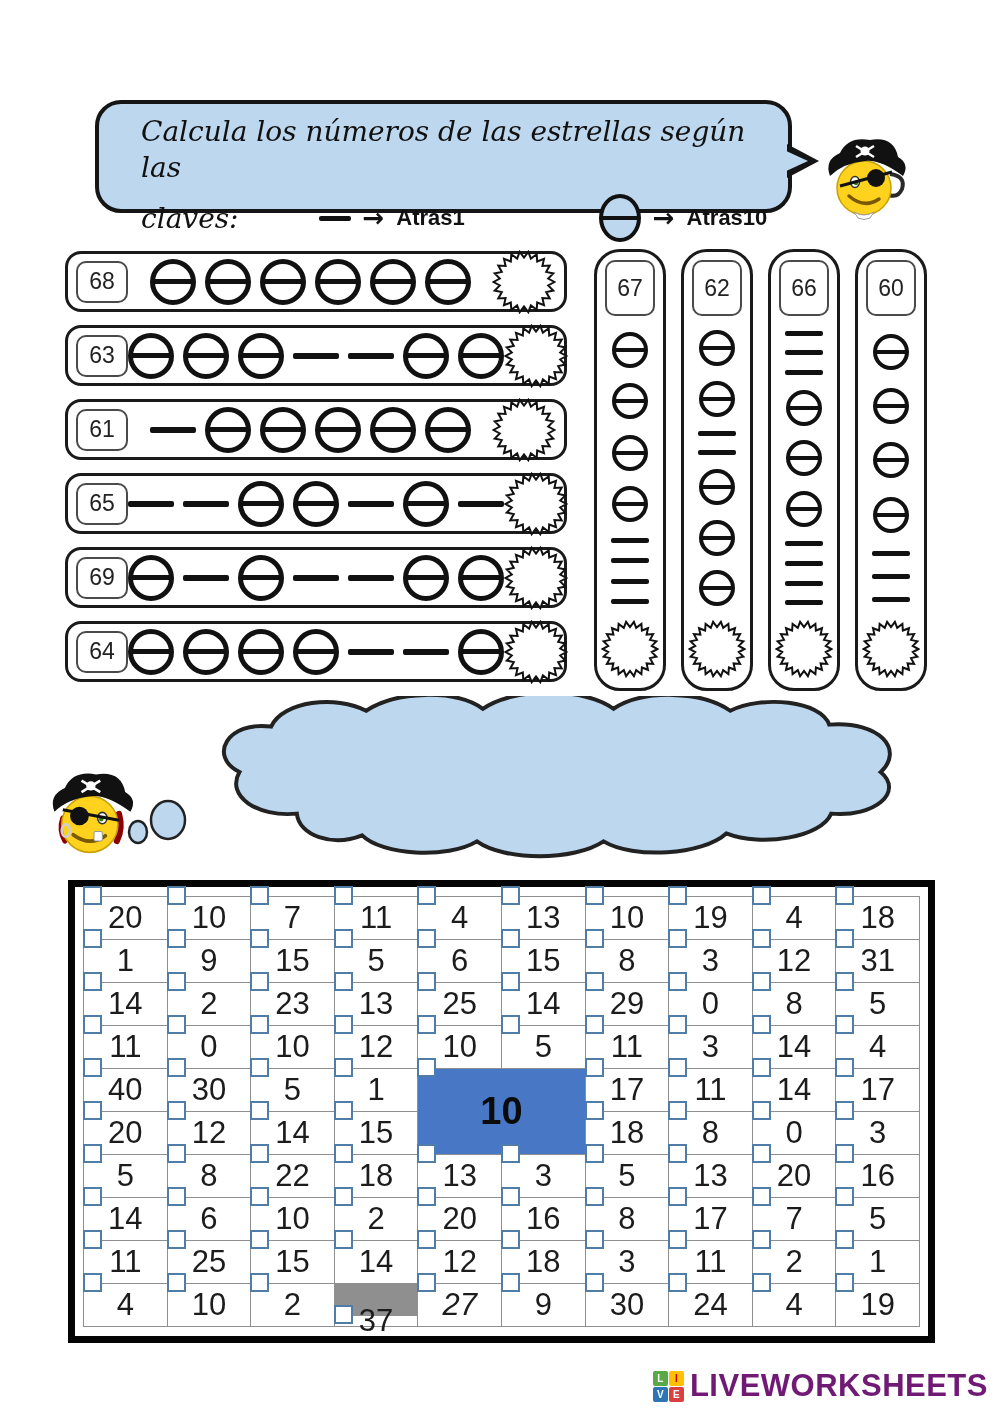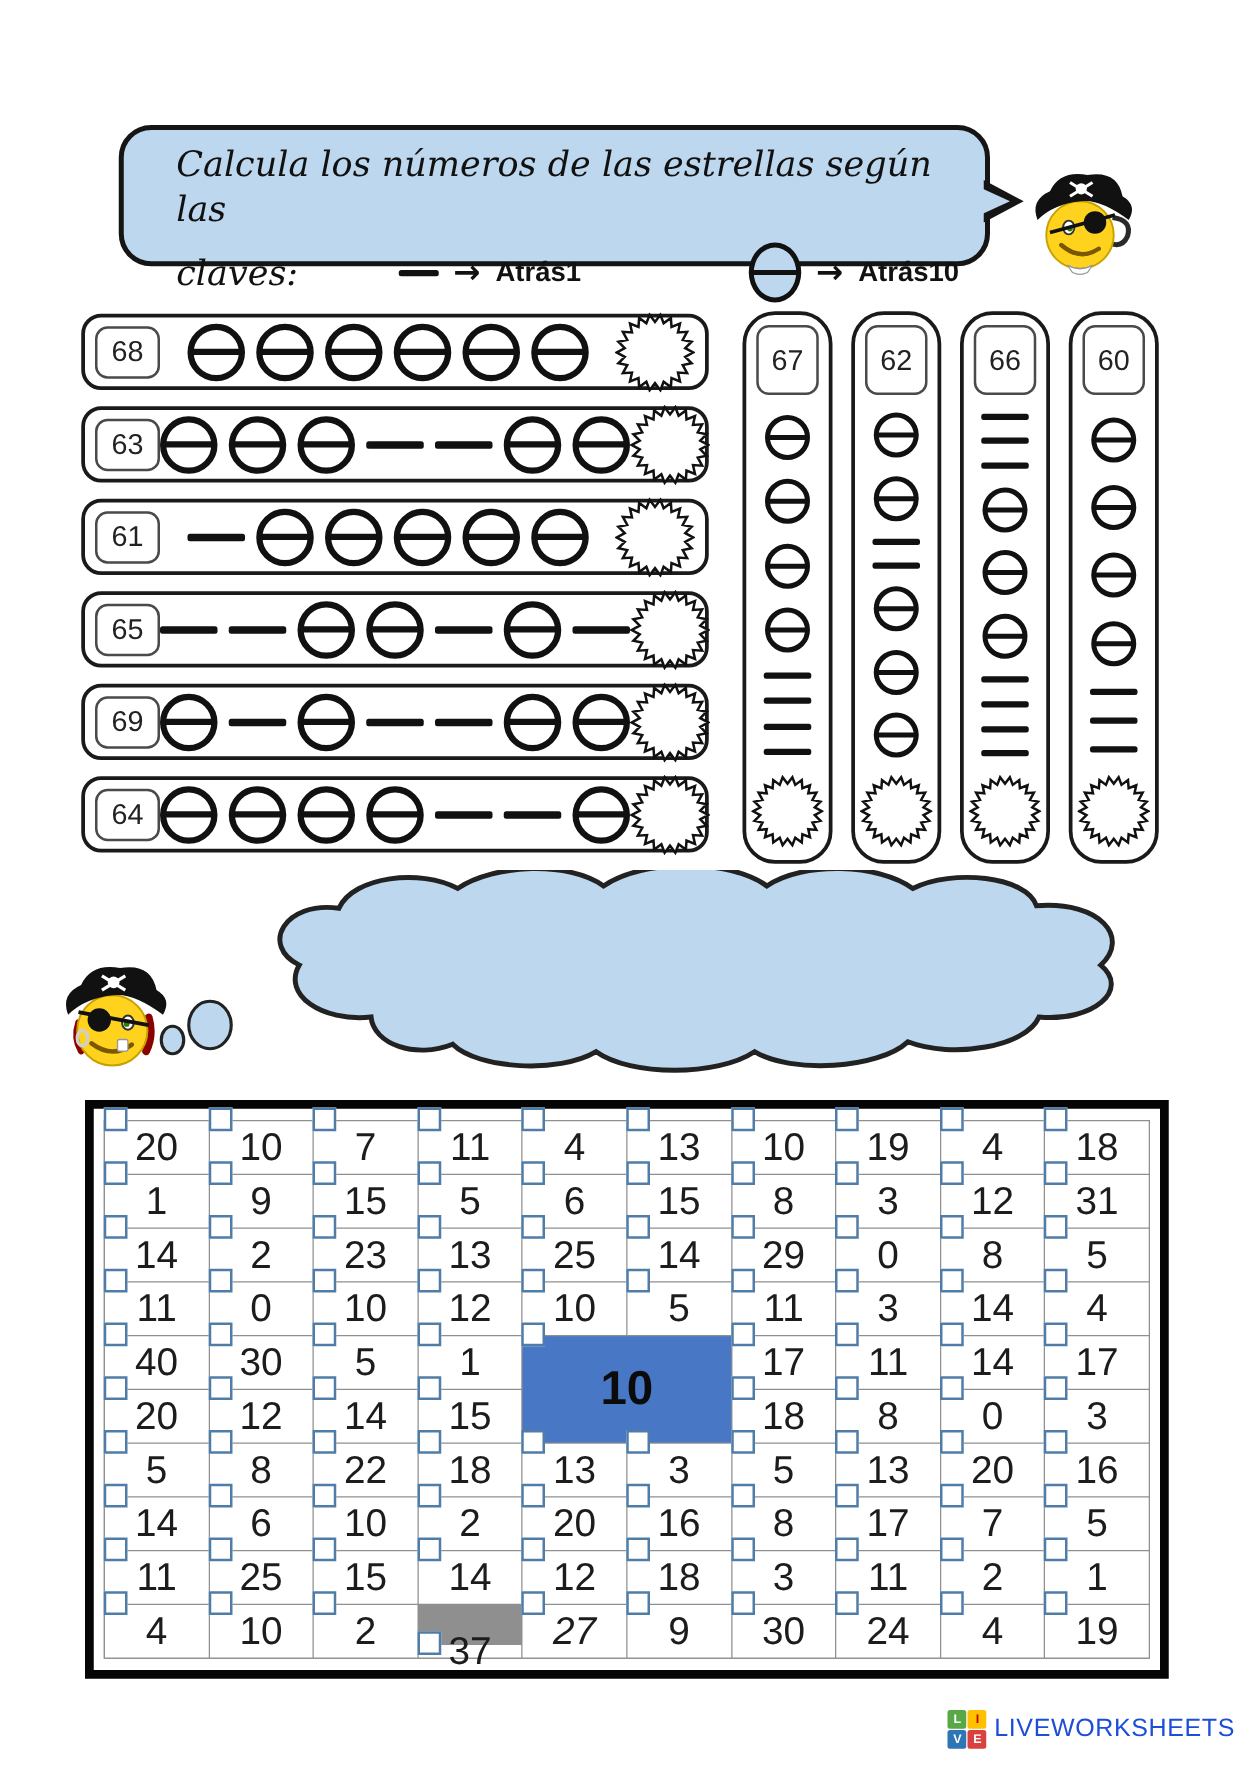--- a/index.html
+++ b/index.html
@@ -71,21 +71,21 @@
         border:2px solid #507DA8;background:#fff;z-index:3;cursor:pointer;}
 
   
   .footer{position:absolute;left:0;top:1368px;width:988px;display:flex;align-items:center;justify-content:flex-end;gap:6px;}
   .logo-sq{display:grid;grid-template-columns:15px 15px;grid-auto-rows:15px;gap:1px;}
   .logo-sq span{display:flex;align-items:center;justify-content:center;font-size:10px;font-weight:bold;color:#fff;border-radius:2px;}
   .lq0{background:#58A846;}
   .lq1{background:#FFC000;color:#C00000 !important;}
   .lq2{background:#2E75B6;}
   .lq3{background:#D94040;}
-  .brand{font-size:20px;font-weight:normal;color:#1d4ed8;letter-spacing:0.5px;}
+  .brand{font-size:31px;font-weight:bold;color:#701a75;letter-spacing:0.5px;}
 </style>
 </head>
 <body>
 
 <div id="page">
 
   <div class="bubble">
     <div class="l1 script">Calcula los números de las estrellas según las</div>
     <div class="l2">
       <span class="script">claves:</span>

